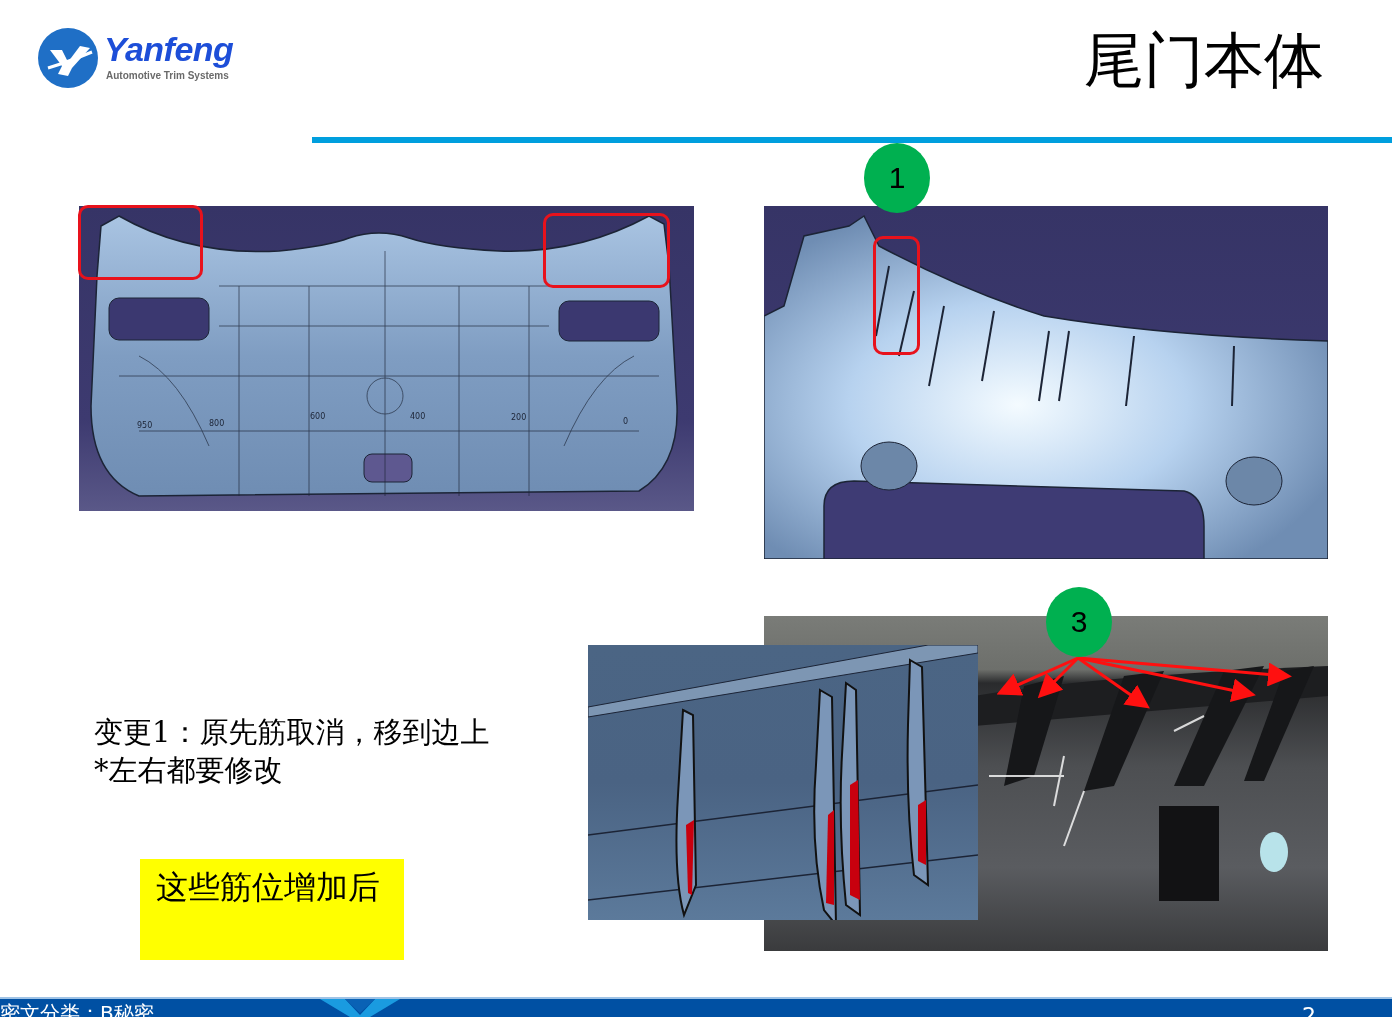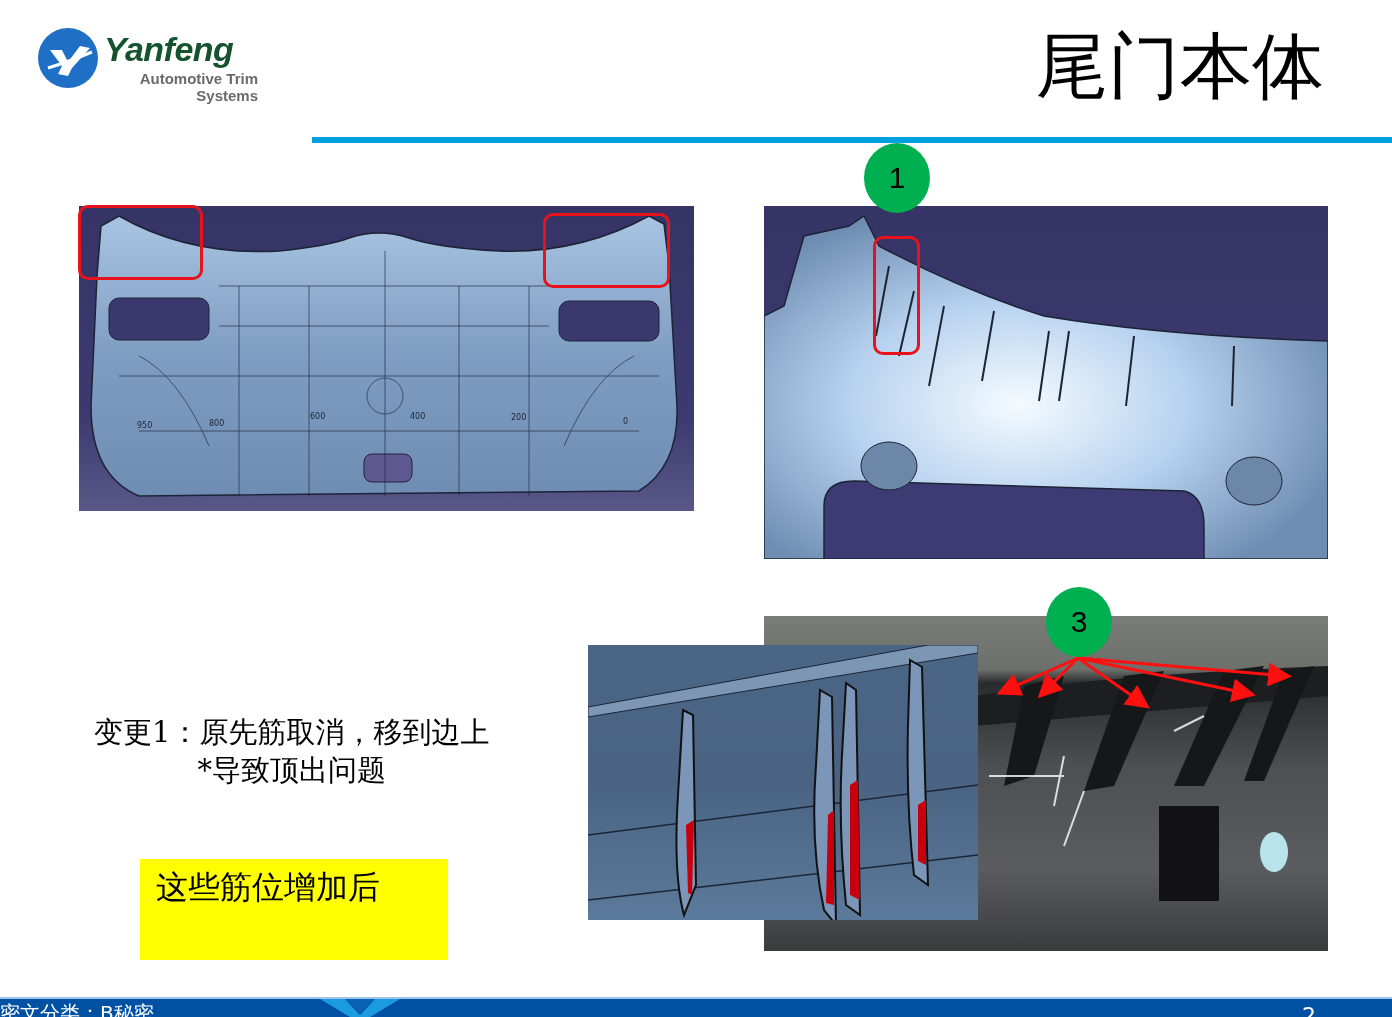--- a/index.html
+++ b/index.html
@@ -11,30 +11,30 @@
     .abs { position: absolute; }
 
     
     .logo { left: 38px; top: 28px; width: 220px; height: 64px; }
     .logo-circle {
       position: absolute; left: 0; top: 0; width: 60px; height: 60px; border-radius: 50%;
       background: #1f6fc6;
     }
     .logo-word {
       position: absolute; left: 66px; top: 2px; font-family: "Liberation Sans", sans-serif;
-      font-weight: bold; font-style: italic; font-size: 34px; color: #14532d; letter-spacing: -0.5px;
+      font-weight: bold; font-style: italic; font-size: 34px; color: #1d4ed8; letter-spacing: -0.5px;
     }
     .logo-sub {
       position: absolute; left: 68px; top: 42px; font-family: "Liberation Sans", sans-serif;
-      font-size: 15px; font-weight: bold; color: #6a6a6a; text-align: right;
+      font-size: 10px; font-weight: bold; color: #6a6a6a; text-align: right;
     }
 
     
     .title {
-      right: 68px; top: 30px; font-size: 72px; color: #000; font-family: "DejaVu Sans", sans-serif;
+      right: 68px; top: 30px; font-size: 60px; color: #000; font-family: "DejaVu Sans", sans-serif;
       line-height: 1;
     }
     .title-rule { left: 312px; top: 137px; width: 1080px; height: 6px; background: #009fde; }
 
     
     .img-panel { overflow: hidden; }
     .cad-bg { background: linear-gradient(180deg, #363466 0%, #3d3a70 70%, #5a5888 100%); }
 
     .img1 { left: 79px; top: 206px; width: 615px; height: 305px; }
     .img2 { left: 764px; top: 206px; width: 564px; height: 353px; }
@@ -49,24 +49,24 @@
       width: 66px; height: 70px; border-radius: 50%; background: #00b050;
       color: #000; font-size: 30px; text-align: center; line-height: 70px;
       font-family: "Liberation Sans", sans-serif;
     }
 
     
     .notes {
       left: 94px; top: 713px; font-size: 29px; line-height: 38px; color: #000;
       font-family: "DejaVu Serif", serif; white-space: nowrap;
     }
-    .notes div { height: 38px; text-align: center; }
+    .notes div { height: 38px; }
 
     .highlight {
-      left: 140px; top: 859px; width: 308px; height: 101px; background: #ffff00;
+      left: 140px; top: 859px; width: 264px; height: 101px; background: #ffff00;
       box-sizing: border-box; padding: 8px 0 0 16px;
       font-size: 32px; line-height: 41px; color: #000; font-family: "DejaVu Serif", serif;
     }
 
     
     .footer { left: 0; top: 997px; width: 1392px; height: 20px; background: #0050a3;
       border-top: 2px solid #9fc3e6; }
     .footer-chev { left: 300px; top: 999px; width: 120px; height: 18px; }
     .footer-left { left: 0; top: 1003px; font-size: 20px; color: #fff; line-height: 20px; white-space: nowrap; }
     .footer-page { left: 1302px; top: 1005px; font-size: 22px; color: #fff; line-height: 22px; }
@@ -207,21 +207,21 @@
     <line x1="88" y1="8" x2="52" y2="44"></line>
     <line x1="88" y1="8" x2="155" y2="55"></line>
     <line x1="88" y1="8" x2="260" y2="44"></line>
     <line x1="88" y1="8" x2="296" y2="26"></line>
   </g>
 </svg>
 <div class="abs badge" style="left:1046px; top:587px;">3</div>
 
 <div class="abs notes">
   <div>变更1：原先筋取消，移到边上</div>
-  <div>*导致顶出问题</div>
+  <div>*左右都要修改</div>
 </div>
 
 <div class="abs highlight">
   <div>这些筋位增加后</div>
 </div>
 
 <div class="abs footer"></div>
 <svg class="abs footer-chev" width="120" height="18" viewBox="0 0 120 18">
   <path d="M20 0 L45 0 L60 16 L75 0 L100 0 L70 18 L50 18 Z" fill="#1a9be0"></path>
   <path d="M45 0 L75 0 L60 14 Z" fill="#0a62b5"></path>

